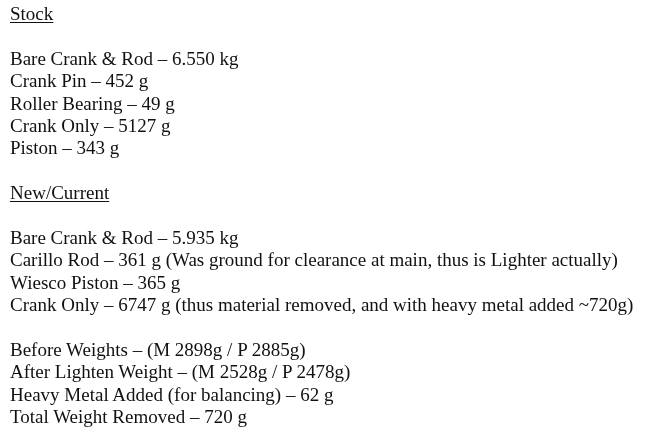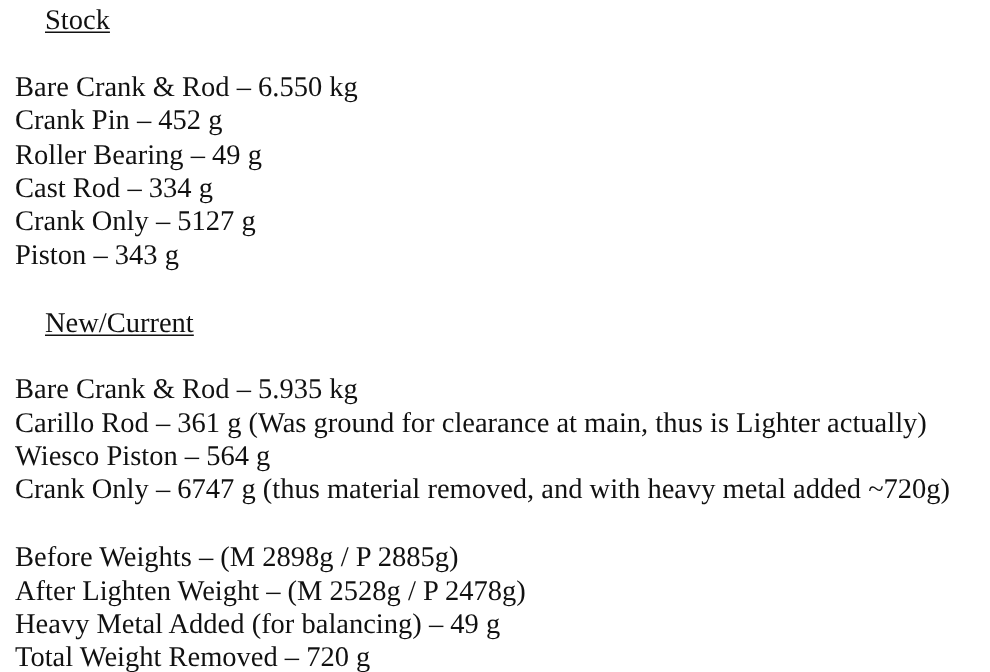--- a/index.html
+++ b/index.html
@@ -19,48 +19,46 @@
     padding: 3px 0 0 10px;
   }
   .line {
     height: 22.4px;
     line-height: 22.4px;
     white-space: nowrap;
   }
   .heading span {
     text-decoration: underline;
     text-underline-offset: 2px;
-    margin-left: 20px;
   }
 </style>
 </head>
 <body>
 
 <div class="doc">
 
   <div class="line heading">
     <span>Stock</span>
   </div>
   <div class="line"></div>
   <div class="line">Bare Crank &amp; Rod – 6.550 kg</div>
   <div class="line">Crank Pin – 452 g</div>
   <div class="line">Roller Bearing – 49 g</div>
-  <div class="line">Cast Rod – 334 g</div>
   <div class="line">Crank Only – 5127 g</div>
   <div class="line">Piston – 343 g</div>
   <div class="line"></div>
 
   <div class="line heading">
     <span>New/Current</span>
   </div>
   <div class="line"></div>
   <div class="line">Bare Crank &amp; Rod – 5.935 kg</div>
   <div class="line">Carillo Rod – 361 g (Was ground for clearance at main, thus is Lighter actually)</div>
-  <div class="line">Wiesco Piston – 564 g</div>
+  <div class="line">Wiesco Piston – 365 g</div>
   <div class="line">Crank Only – 6747 g (thus material removed, and with heavy metal added ~720g)</div>
   <div class="line"></div>
 
   <div class="line">Before Weights – (M 2898g / P 2885g)</div>
   <div class="line">After Lighten Weight – (M 2528g / P 2478g)</div>
-  <div class="line">Heavy Metal Added (for balancing) – 49 g</div>
+  <div class="line">Heavy Metal Added (for balancing) – 62 g</div>
   <div class="line">Total Weight Removed – 720 g</div>
 
 </div>
 
 </body></html>

